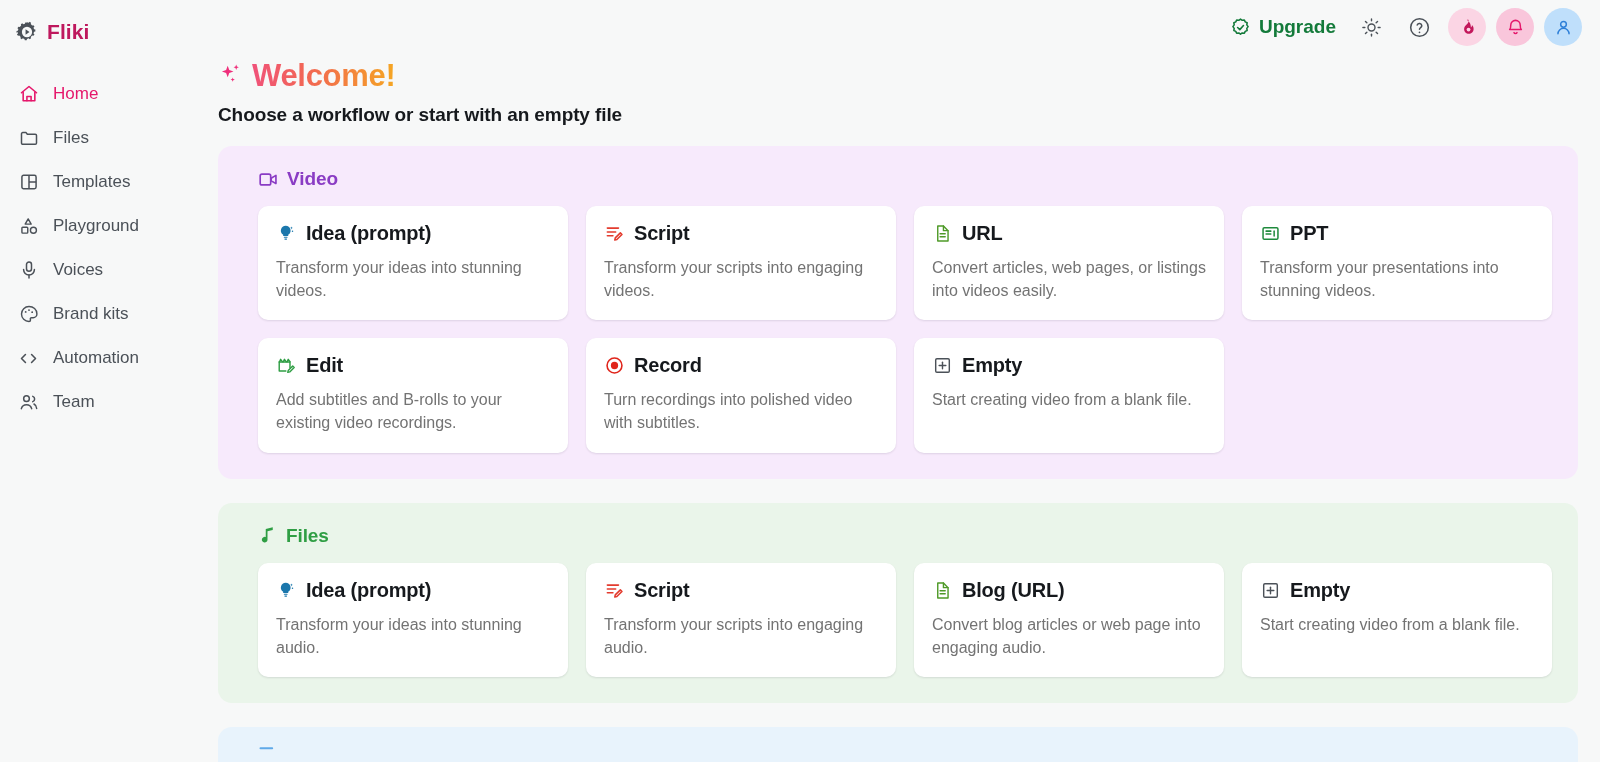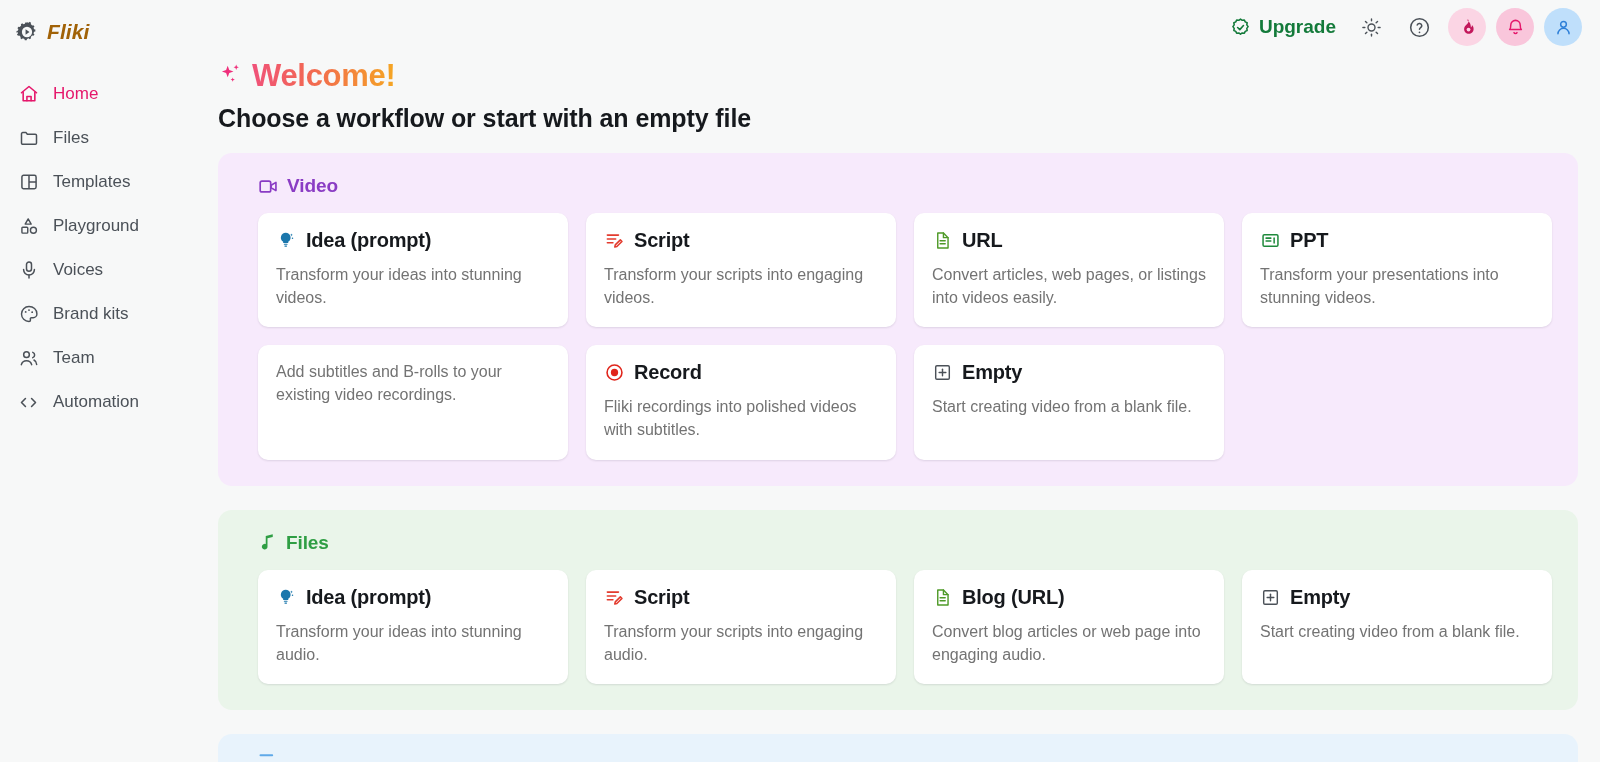--- a/index.html
+++ b/index.html
@@ -14,21 +14,21 @@
   
   .sidebar {
     width: 192px; flex: 0 0 192px; height: 762px;
     background: #f7f8f8;
     padding-top: 10px;
   }
   .brand {
     display: flex; align-items: center; gap: 9px;
     height: 44px; padding-left: 16px; margin-bottom: 18px;
   }
-  .brand-name { font-size: 21px; font-weight: 600; color: #a16207; letter-spacing: .1px; font-style: italic; }
+  .brand-name { font-size: 21px; font-weight: 600; color: #be185d; letter-spacing: .1px; }
   .nav { display: flex; flex-direction: column; }
   .nav-item {
     display: flex; align-items: center; gap: 14px;
     height: 44px; padding-left: 18px;
     color: #4b5158; font-size: 17px; cursor: pointer;
     text-decoration: none;
   }
   .nav-item .ico { width: 21px; height: 21px; display: flex; align-items: center; justify-content: center; flex: 0 0 21px; }
   .nav-item.active { color: #e5176b; font-weight: 500; }
 
@@ -59,21 +59,21 @@
     display: flex; align-items: center; gap: 6px;
     margin-top: 4px; margin-bottom: 10px;
   }
   .welcome-text {
     font-size: 31px; font-weight: 700;
     background: linear-gradient(90deg, #f0527a 0%, #f26b4e 45%, #f5a623 100%);
     -webkit-background-clip: text; background-clip: text;
     -webkit-text-fill-color: transparent; color: #f0527a;
     letter-spacing: -.3px;
   }
-  .subtitle { font-size: 25px; font-weight: 700; color: #16191d; margin-bottom: 20px; letter-spacing: -.1px; }
+  .subtitle { font-size: 19px; font-weight: 700; color: #16191d; margin-bottom: 20px; letter-spacing: -.1px; }
 
   .section { border-radius: 14px; padding: 22px 26px 26px 40px; margin-bottom: 24px; }
   .section.video { background: #f7eafc; }
   .section.audio { background: #eaf5ea; }
   .section.blue  { background: #e8f3fc; }
   .section-head { display: flex; align-items: center; gap: 8px; margin-bottom: 16px; }
   .section-title { font-size: 19px; font-weight: 600; letter-spacing: -.1px; }
   .section.video .section-title { color: #8a3cc4; }
   .section.audio .section-title { color: #2f9e44; }
 
@@ -168,38 +168,38 @@
             <circle cx="8" cy="9.5" r="1.1" fill="#4b5158" stroke="none"></circle>
               <circle cx="12" cy="7.3" r="1.1" fill="#4b5158" stroke="none"></circle>
               <circle cx="15.8" cy="9.8" r="1.1" fill="#4b5158" stroke="none"></circle>
           </svg>
         </span>
         <span>Brand kits</span>
       </div>
 
       <div class="nav-item">
         <span class="ico">
+          <svg width="21" height="21" viewBox="0 0 24 24" fill="none" stroke="#4b5158" stroke-width="1.8" stroke-linecap="round" stroke-linejoin="round">
+            <polyline points="8.5,7.5 4,12 8.5,16.5"></polyline>
+              <polyline points="15.5,7.5 20,12 15.5,16.5"></polyline>
+          </svg>
+        </span>
+        <span>Automation</span>
+      </div>
+
+      <div class="nav-item">
+        <span class="ico">
           <svg width="20" height="20" viewBox="0 0 24 24" fill="none" stroke="#4b5158" stroke-width="1.8" stroke-linecap="round" stroke-linejoin="round">
             <circle cx="9" cy="8" r="3.4"></circle>
               <path d="M2.8 20a6.4 6.4 0 0112.4 0"></path>
               <path d="M16.5 5.2a3.4 3.4 0 010 6.4"></path>
               <path d="M18 14.4a6.4 6.4 0 013.2 5.3"></path>
           </svg>
         </span>
         <span>Team</span>
-      </div>
-
-      <div class="nav-item">
-        <span class="ico">
-          <svg width="21" height="21" viewBox="0 0 24 24" fill="none" stroke="#4b5158" stroke-width="1.8" stroke-linecap="round" stroke-linejoin="round">
-            <polyline points="8.5,7.5 4,12 8.5,16.5"></polyline>
-              <polyline points="15.5,7.5 20,12 15.5,16.5"></polyline>
-          </svg>
-        </span>
-        <span>Automation</span>
       </div>
     </nav>
   </aside>
 
   <section class="content">
 
     <header class="topbar">
       <div class="upgrade">
         <span>
           <svg width="21" height="21" viewBox="0 0 24 24" fill="none" stroke="#137a3a" stroke-width="1.8" stroke-linecap="round" stroke-linejoin="round">
@@ -347,34 +347,45 @@
                   <line x1="6.4" y1="12.6" x2="12.4" y2="12.6"></line>
                   <line x1="16.6" y1="9" x2="16.6" y2="15"></line>
                 </svg>
               </span>
               <span class="card-title">PPT</span>
             </div>
             <div class="card-desc">Transform your presentations into stunning videos.</div>
           </div>
 
           <div class="card">
+            <div class="card-head">
+              <span class="card-ico">
+                <svg width="19" height="19" viewBox="0 0 24 24" fill="none" stroke="#2f9e44" stroke-width="1.8" stroke-linejoin="round" stroke-linecap="round">
+                  <path d="M2.8 7.5h13.6v7.2"></path>
+                  <path d="M2.8 7.5V19h8.4"></path>
+                  <path d="M3.2 7.2l1.4-3 2.2 3M8 7.2l1.4-3 2.2 3M12.8 7.2l1.4-3 2.2 3"></path>
+                  <path d="M19.8 12.6l1.9 1.9-5.6 5.6-2.5.6.6-2.5z"></path>
+                </svg>
+              </span>
+              <span class="card-title">Edit</span>
+            </div>
             <div class="card-desc">Add subtitles and B-rolls to your existing video recordings.</div>
           </div>
 
           <div class="card">
             <div class="card-head">
               <span class="card-ico">
                 <svg width="19" height="19" viewBox="0 0 24 24">
                   <circle cx="12" cy="12" r="9.4" fill="none" stroke="#e0251b" stroke-width="2"></circle>
                   <circle cx="12" cy="12" r="4.6" fill="#e0251b"></circle>
                 </svg>
               </span>
               <span class="card-title">Record</span>
             </div>
-            <div class="card-desc">Fliki recordings into polished videos with subtitles.</div>
+            <div class="card-desc">Turn recordings into polished video with subtitles.</div>
           </div>
 
           <div class="card">
             <div class="card-head">
               <span class="card-ico">
                 <svg width="19" height="19" viewBox="0 0 24 24" fill="none" stroke="#4b5158" stroke-width="1.8" stroke-linecap="round" stroke-linejoin="round">
                   <rect x="3.4" y="3.4" width="17.2" height="17.2" rx="1.6"></rect>
                   <line x1="12" y1="7.8" x2="12" y2="16.2"></line>
                     <line x1="7.8" y1="12" x2="16.2" y2="12"></line>
                 </svg>

